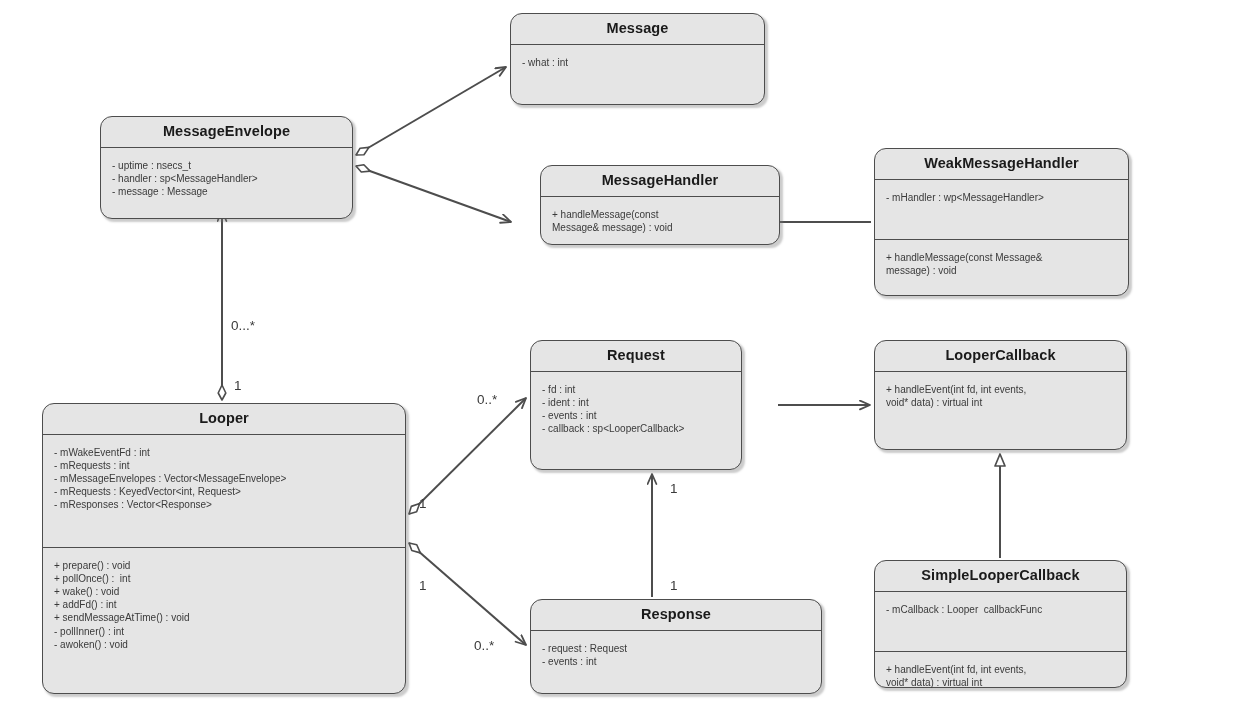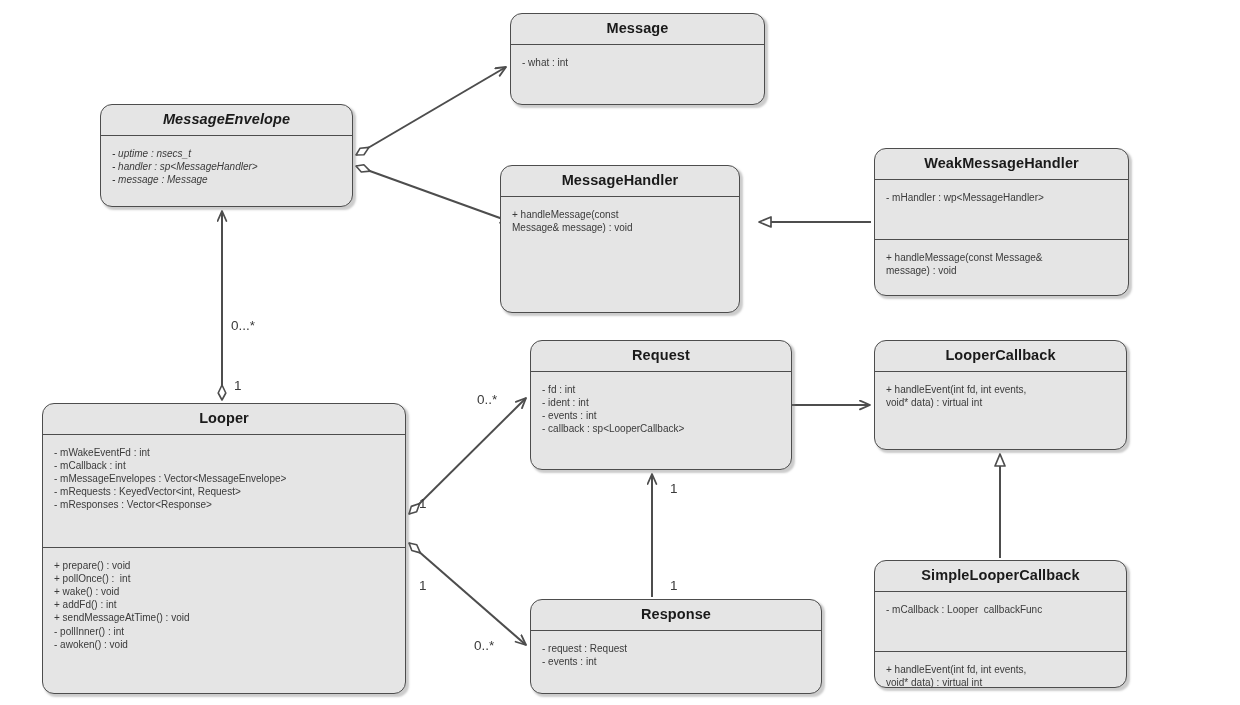--- a/index.html
+++ b/index.html
@@ -109,30 +109,30 @@
     </g>
   </svg>
 
   <div class="uml-class" style="left:510px; top:13px; width:255px; height:92px;">
     <div class="cls-title">Message</div>
     <div class="cls-compartment">
       <div class="row">- what : int</div>
     </div>
   </div>
 
-  <div class="uml-class" style="left:100px; top:104px; width:253px; height:103px;font-style:italic;">
+  <div class="uml-class" style="left:100px; top:116px; width:253px; height:103px;">
     <div class="cls-title">MessageEnvelope</div>
     <div class="cls-compartment">
       <div class="row">- uptime : nsecs_t</div>
       <div class="row">- handler : sp&lt;MessageHandler&gt;</div>
       <div class="row">- message : Message</div>
     </div>
   </div>
 
-  <div class="uml-class" style="left:500px; top:165px; width:240px; height:148px;">
+  <div class="uml-class" style="left:540px; top:165px; width:240px; height:80px;">
     <div class="cls-title">MessageHandler</div>
     <div class="cls-compartment">
       <div class="row">+ handleMessage(const
 Message&amp; message) : void</div>
     </div>
   </div>
 
   <div class="uml-class" style="left:874px; top:148px; width:255px; height:148px;">
     <div class="cls-title">WeakMessageHandler</div>
     <div class="cls-compartment">
@@ -141,37 +141,37 @@
     <div class="cls-compartment">
       <div class="row">+ handleMessage(const Message&amp;
 message) : void</div>
     </div>
   </div>
 
   <div class="uml-class" style="left:42px; top:403px; width:364px; height:291px;">
     <div class="cls-title">Looper</div>
     <div class="cls-compartment">
       <div class="row">- mWakeEventFd : int</div>
-      <div class="row">- mCallback : int</div>
+      <div class="row">- mRequests : int</div>
       <div class="row">- mMessageEnvelopes : Vector&lt;MessageEnvelope&gt;</div>
       <div class="row">- mRequests : KeyedVector&lt;int, Request&gt;</div>
       <div class="row">- mResponses : Vector&lt;Response&gt;</div>
     </div>
     <div class="cls-compartment">
       <div class="row">+ prepare() : void</div>
       <div class="row">+ pollOnce() :  int</div>
       <div class="row">+ wake() : void</div>
       <div class="row">+ addFd() : int</div>
       <div class="row">+ sendMessageAtTime() : void</div>
       <div class="row">- pollInner() : int</div>
       <div class="row">- awoken() : void</div>
     </div>
   </div>
 
-  <div class="uml-class" style="left:530px; top:340px; width:262px; height:130px;">
+  <div class="uml-class" style="left:530px; top:340px; width:212px; height:130px;">
     <div class="cls-title">Request</div>
     <div class="cls-compartment">
       <div class="row">- fd : int</div>
       <div class="row">- ident : int</div>
       <div class="row">- events : int</div>
       <div class="row">- callback : sp&lt;LooperCallback&gt;</div>
     </div>
   </div>
 
   <div class="uml-class" style="left:530px; top:599px; width:292px; height:95px;">

